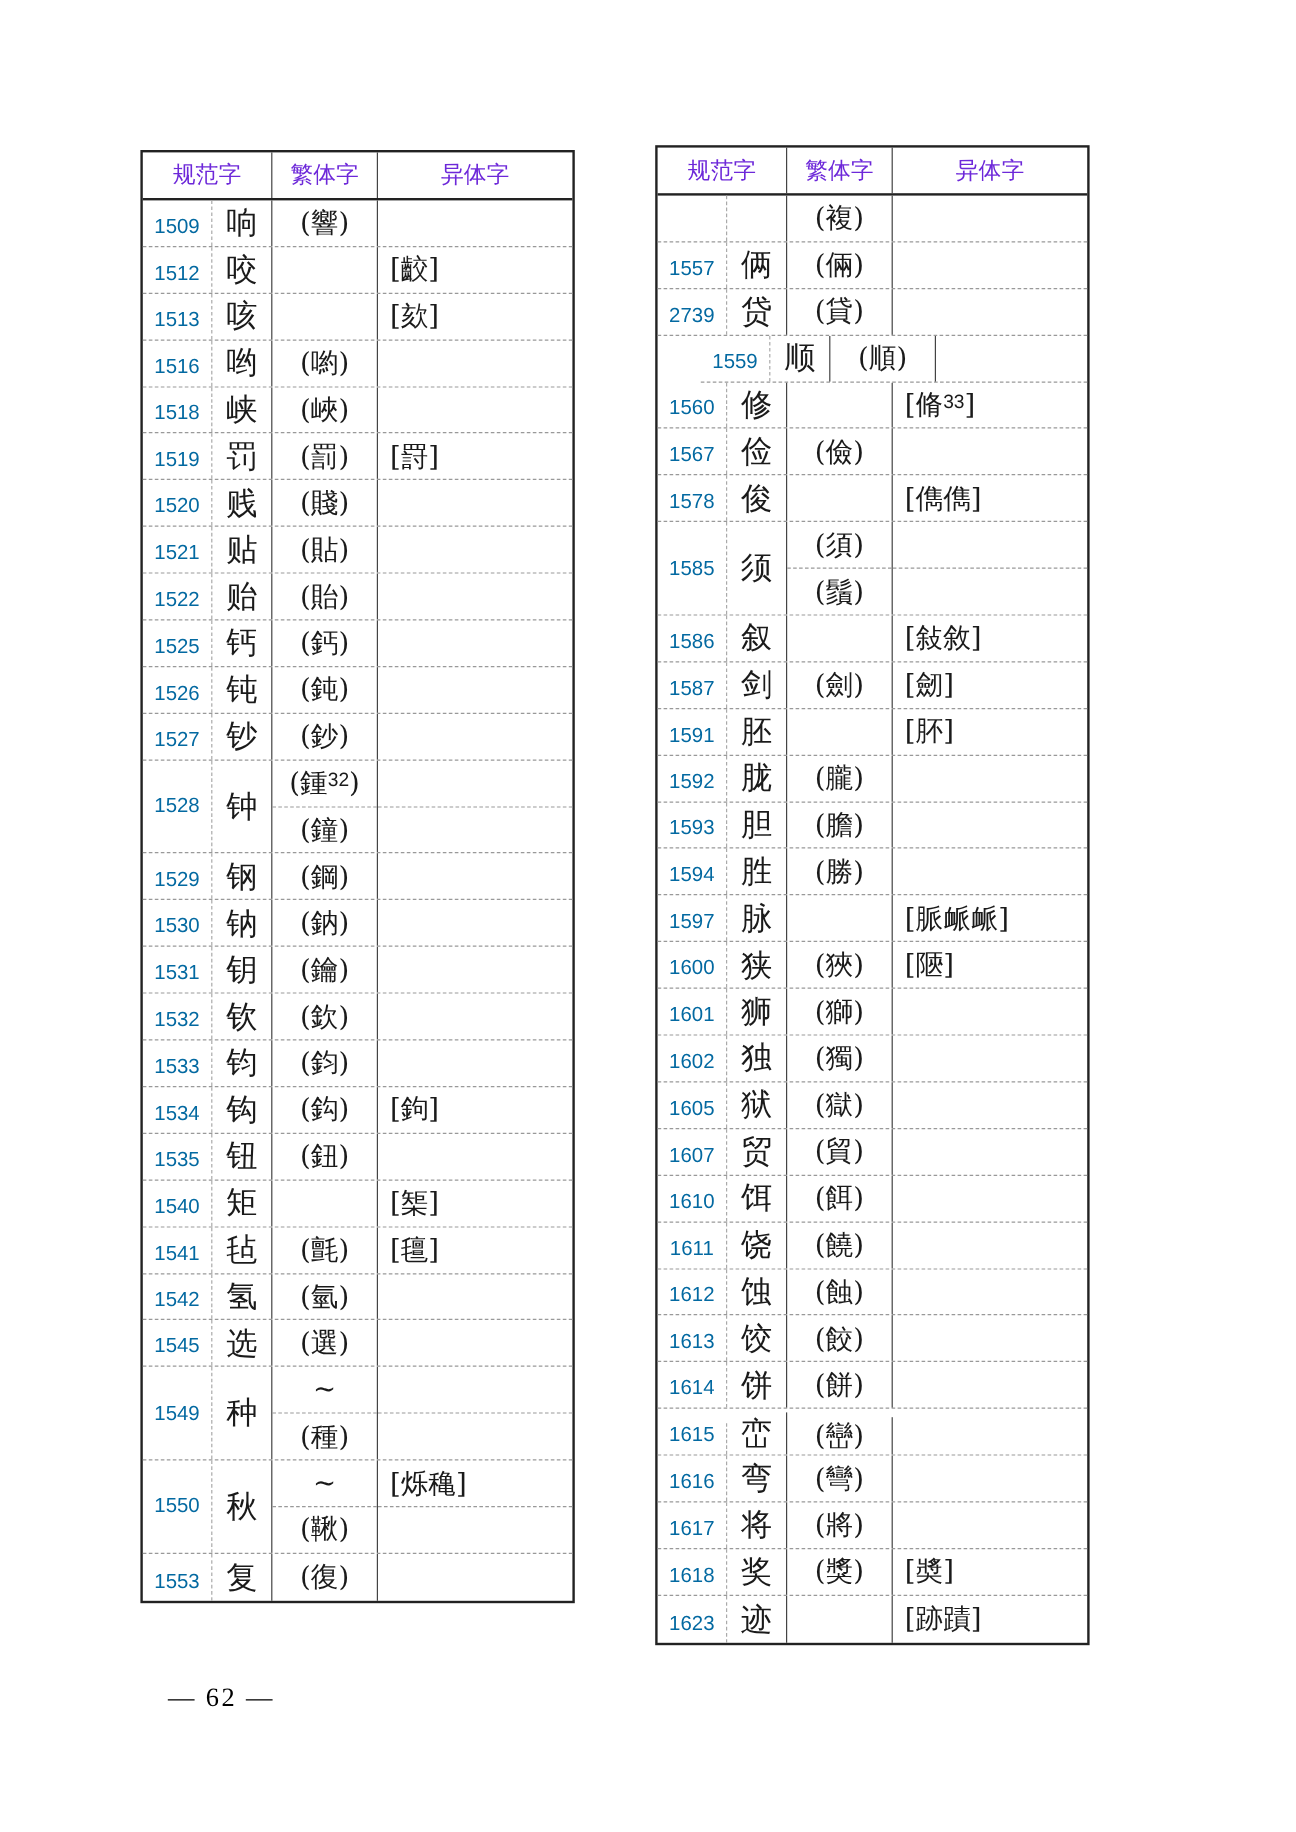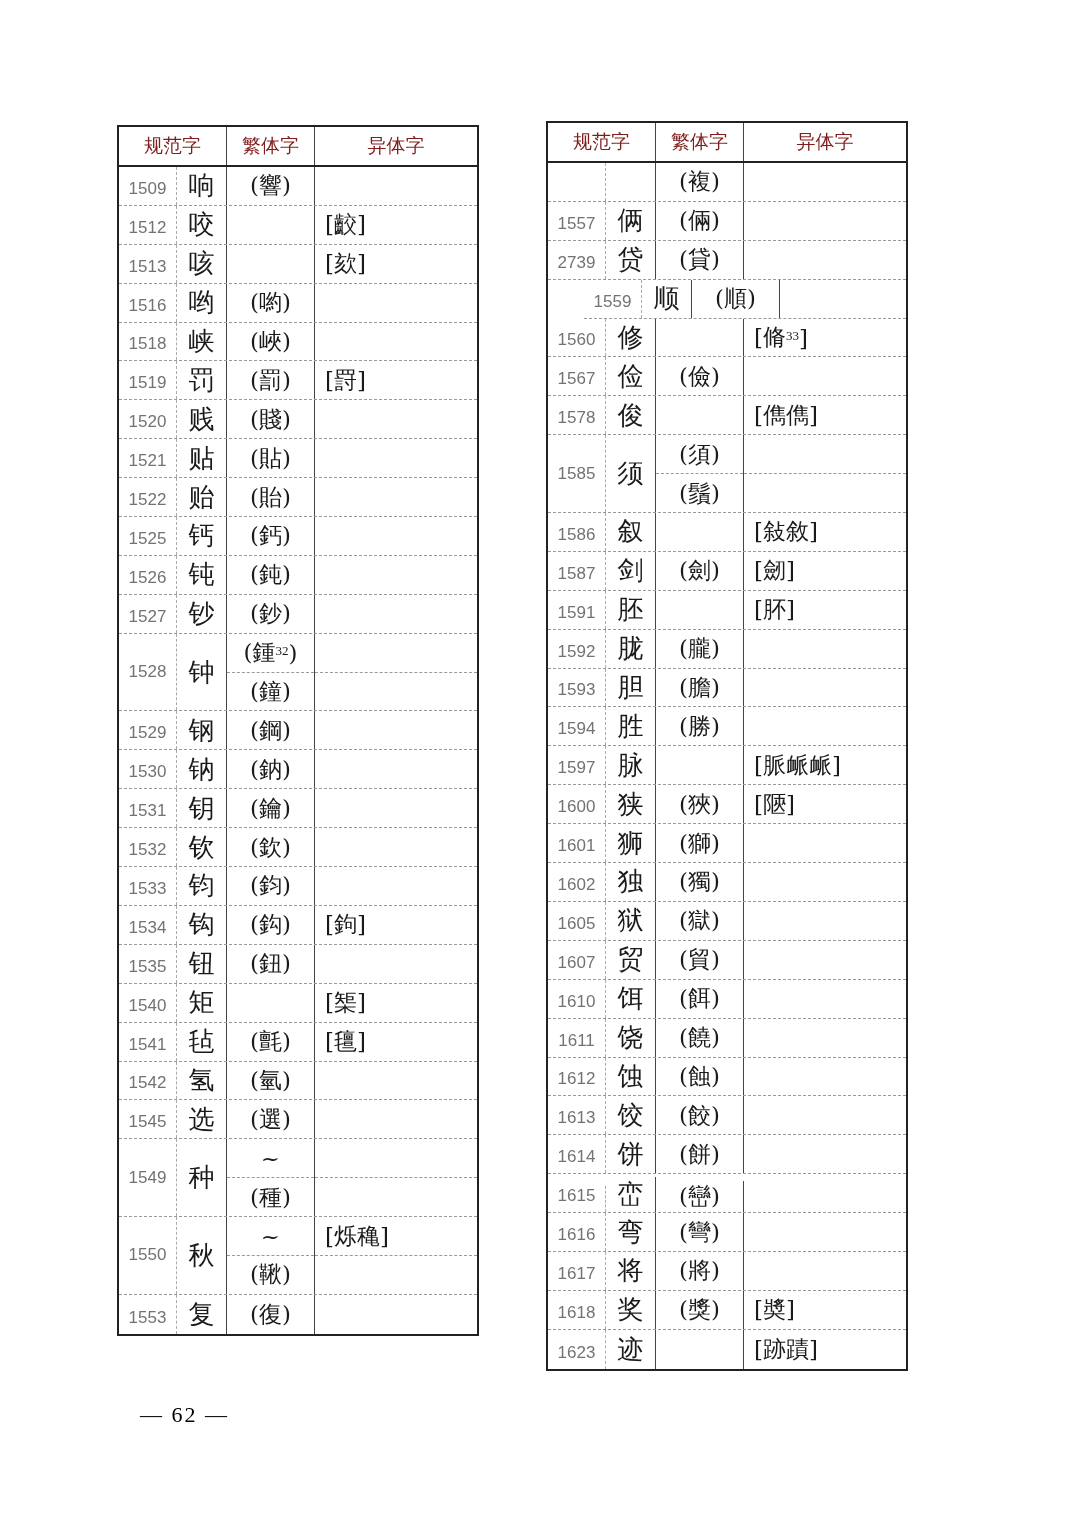--- a/index.html
+++ b/index.html
@@ -2,36 +2,36 @@
 <html><head>
 <meta charset="utf-8">
 <style>
   html, body { margin:0; padding:0; background:#fff; }
   body { width:1080px; height:1527px; position:relative; overflow:hidden;
          font-family:"DejaVu Serif", serif; color:#1a1a1a; }
   .tbl { position:absolute; border:2px solid #222; box-sizing:border-box; background:#fff; }
   #left-table { left:117px; top:125px; width:362px; }
   #right-table { left:546px; top:121px; width:362px; }
   .hdr { display:flex; height:40px; border-bottom:2px solid #222; box-sizing:border-box; }
-  .hdr div { display:flex; align-items:center; justify-content:center; font-family:"DejaVu Sans", sans-serif; font-size:19px; color:#7f1d1d; }
+  .hdr div { display:flex; align-items:center; justify-content:center; font-family:"DejaVu Sans", sans-serif; font-size:19px; color:#6d28d9; }
   .c-std { width:108px; border-right:1.5px solid #444; box-sizing:border-box; }
   .c-trad { width:88px; border-right:1.5px solid #444; box-sizing:border-box; }
   .c-var { flex:1; }
   .row { display:flex; border-bottom:1px dashed #999; box-sizing:border-box; }
   .row:last-child { border-bottom:none; }
-  .num { width:58px; border-right:1px dashed #aaa; box-sizing:border-box; display:flex; align-items:flex-end; justify-content:center; padding-bottom:6px; font-family:"Liberation Sans", sans-serif; font-size:17px; color:#737373; }
+  .num { width:58px; border-right:1px dashed #aaa; box-sizing:border-box; display:flex; align-items:flex-end; justify-content:center; padding-bottom:6px; font-family:"Liberation Sans", sans-serif; font-size:17px; color:#0369a1; }
   .num.mid { align-items:center; padding-bottom:0; }
   .ch { width:50px; border-right:1.5px solid #444; box-sizing:border-box; display:flex; align-items:center; justify-content:center; font-size:26px; }
   .trad-col { width:88px; border-right:1.5px solid #444; box-sizing:border-box; display:flex; flex-direction:column; }
   .trad-col .sub { flex:1; display:flex; align-items:center; justify-content:center; font-size:23px; border-bottom:1px dashed #999; }
   .trad-col .sub:last-child { border-bottom:none; }
   .var-col { flex:1; display:flex; flex-direction:column; }
   .var-col .sub { flex:1; display:flex; align-items:center; padding-left:10px; font-size:23px; border-bottom:1px dashed #999; }
   .var-col .sub:last-child { border-bottom:none; }
-  sup { font-size:13px; font-family:Liberation Serif, serif; vertical-align:top; position:relative; top:-2px; }
+  sup { font-size:16px; font-family:Liberation Sans, sans-serif; vertical-align:top; position:relative; top:-2px; }
   #page-number { position:absolute; left:140px; top:1402px; font-size:22px; font-family:"Liberation Serif", serif; color:#000000; letter-spacing:2px;text-align:center; }
 </style>
 </head>
 <body>
 
 <div class="tbl" id="left-table">
   <div class="hdr">
     <div class="c-std">规范字</div>
     <div class="c-trad">繁体字</div>
     <div class="c-var">异体字</div>

